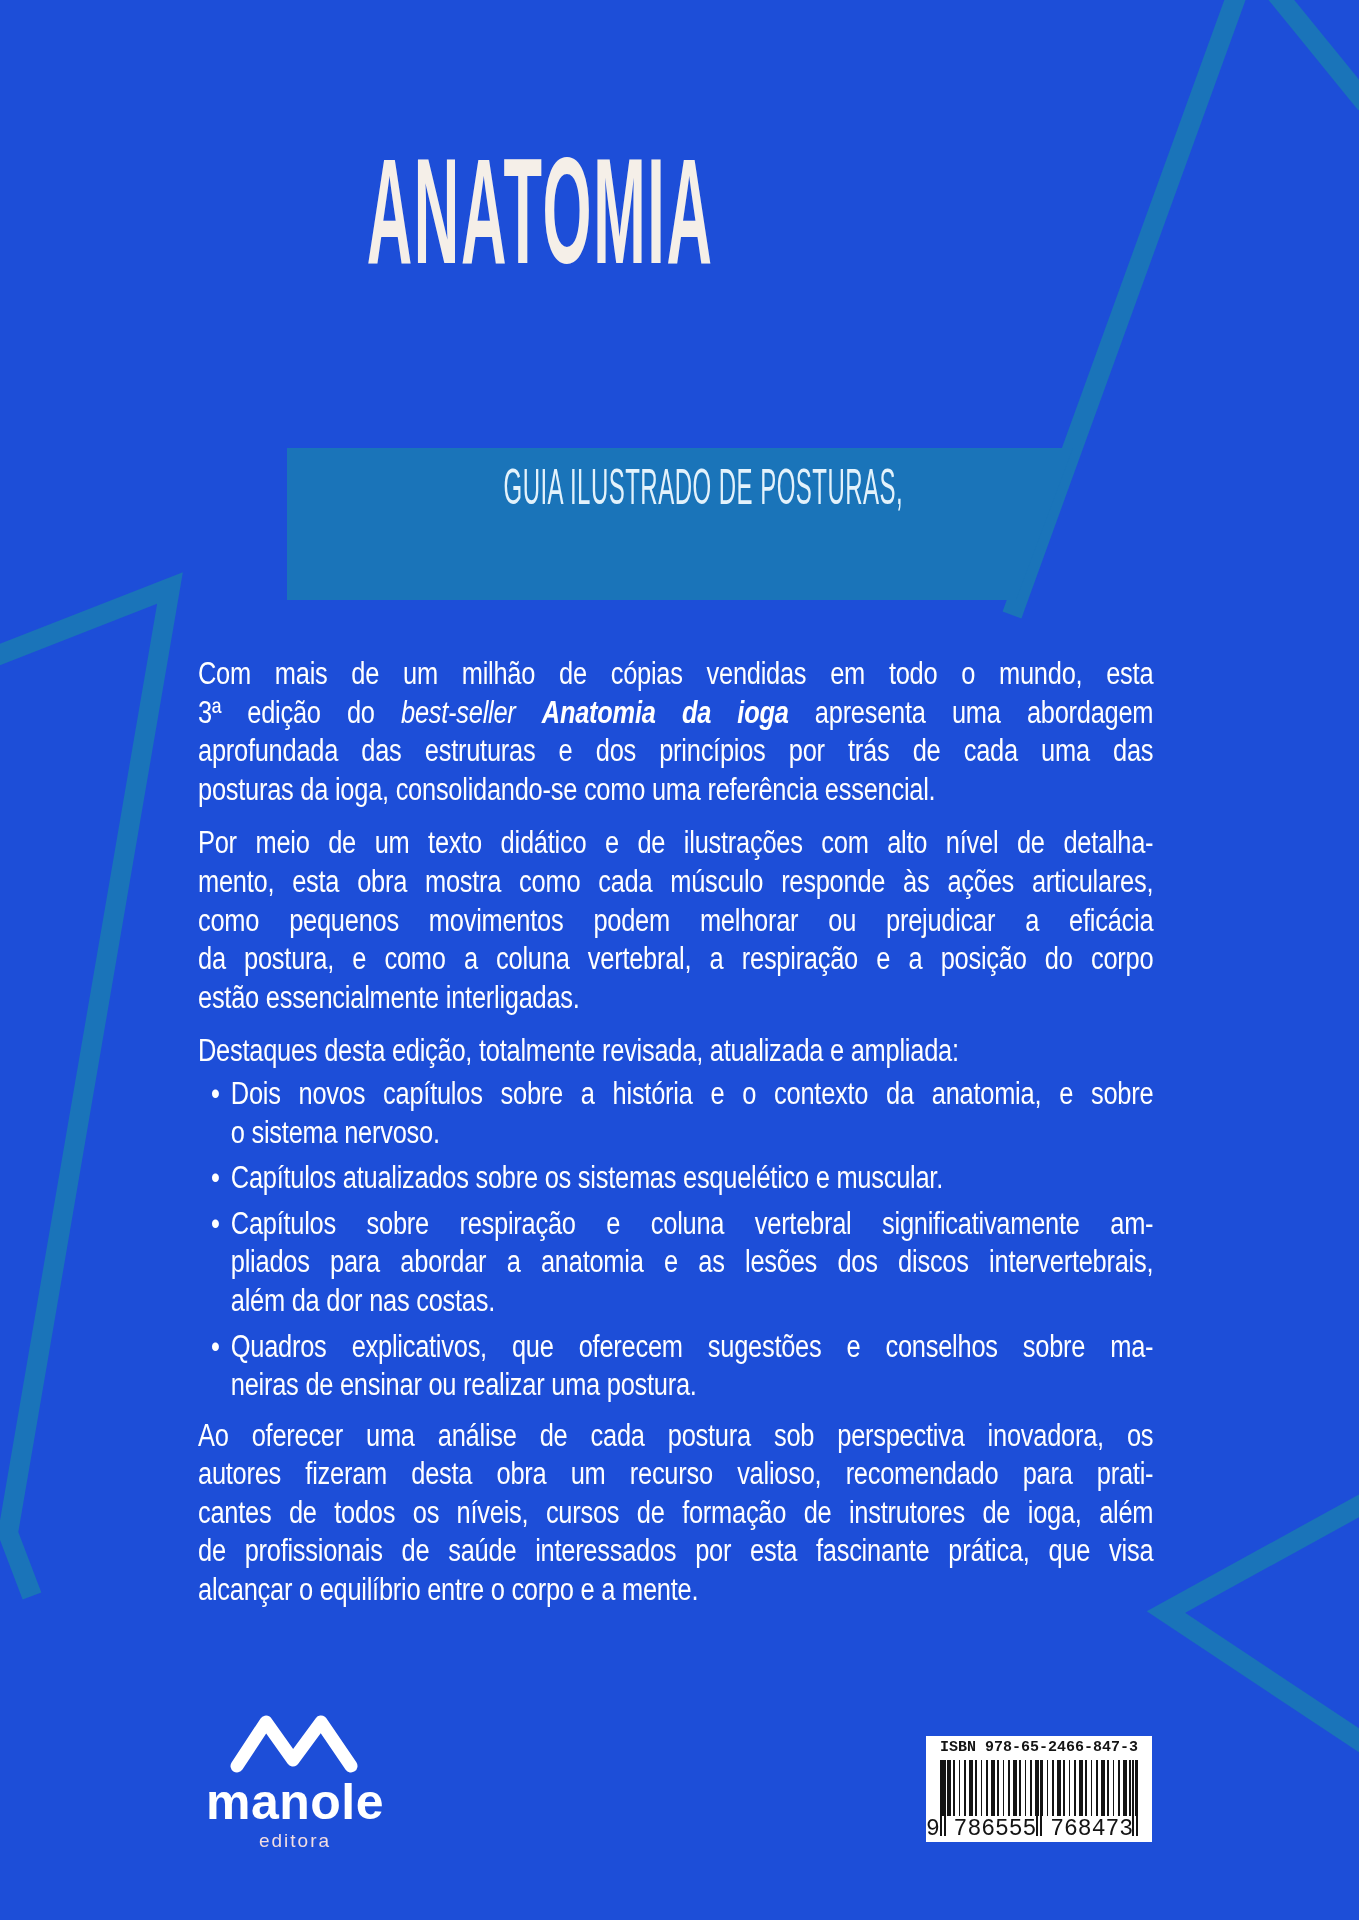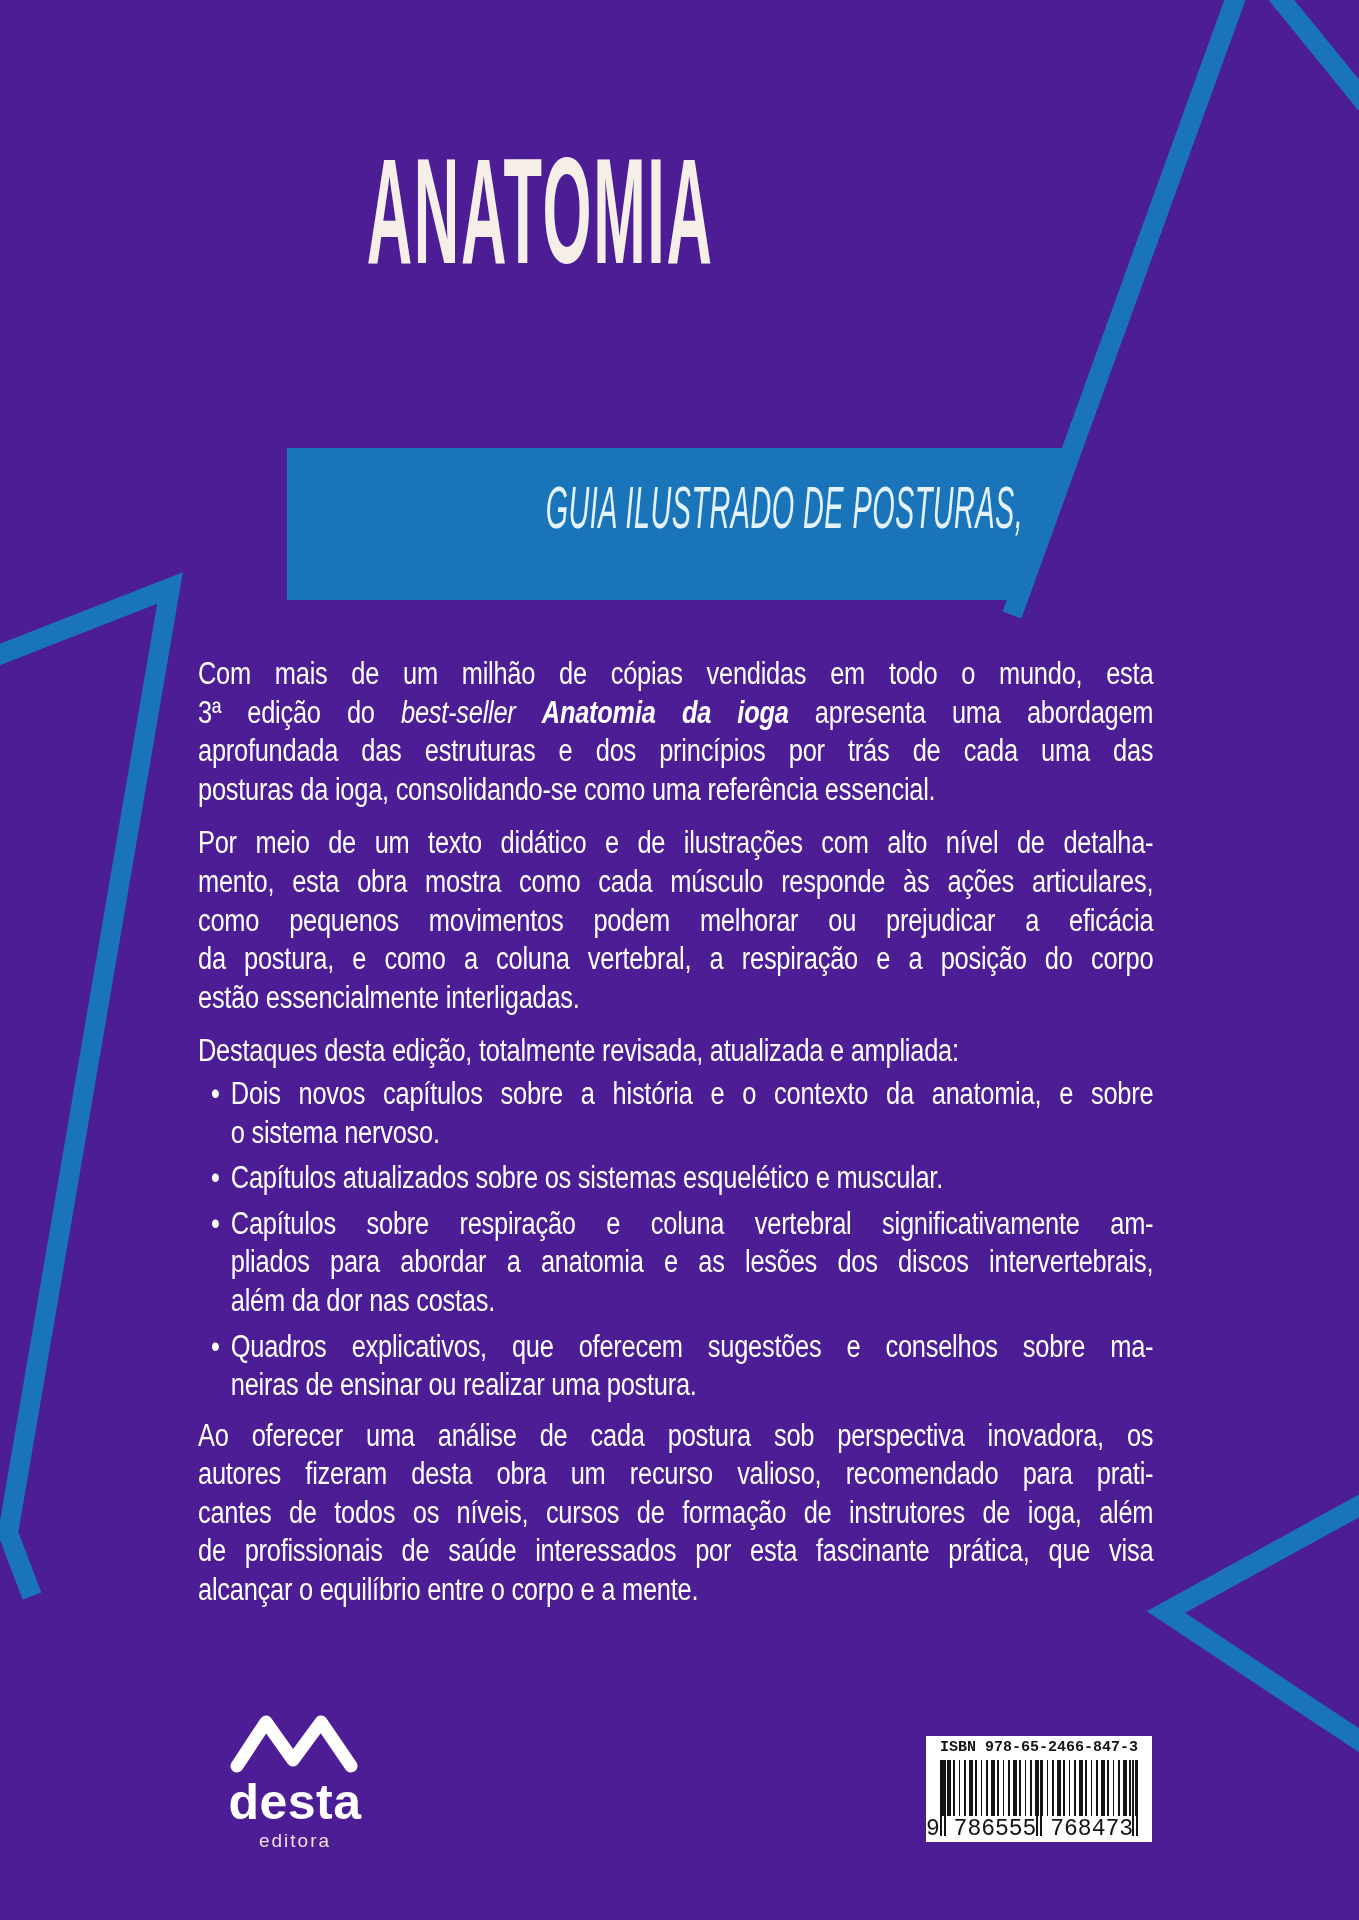--- a/index.html
+++ b/index.html
@@ -1,19 +1,19 @@
 <!DOCTYPE html>
 <html><head>
 <meta charset="utf-8">
 <style>
   html,body { margin:0; padding:0; }
   .page {
     position: relative;
     width: 1359px; height: 1920px;
-    background: #4c1d95;
+    background: #1d4ed8;
     overflow: hidden;
     font-family: "Liberation Sans", sans-serif;
   }
   .deco-svg { position:absolute; left:0; top:0; z-index:0; }
 
   
   .title-block {
     position:absolute; left:40px; top:137px; width:1000px; z-index:2;
     text-align:center; color:#F5EFE8;
   }
@@ -24,21 +24,21 @@
     transform: scaleX(0.42);
   }
 
   
   .banner {
     position:absolute; left:287px; top:448px; width:786px; height:152px; z-index:1;
     background:#1A74B9;
     clip-path: polygon(0 0, 100% 0, calc(100% - 57px) 100%, 0 100%);
   }
   .banner-text { position:absolute; left:0; top:0; width:496px; text-align:center; color:#E3F2FB; }
-  .banner-line1 { margin-top:31px; height:58px; line-height:58px; font-size:60px;font-style:italic; }
+  .banner-line1 { margin-top:10px; height:58px; line-height:58px; font-size:50px; }
   .banner-line2 { height:50px; line-height:50px; font-size:46px; }
   .banner-line1 > span, .banner-line2 > span {
     display:inline-block; white-space:nowrap; letter-spacing:1px;
   }
   .banner-line1 > span { transform:scaleX(0.48); }
   .banner-line2 > span { transform:scaleX(0.44); }
 
   
   .body-copy {
     position:absolute; left:198px; top:655px; width:1165px; z-index:2;
@@ -150,21 +150,21 @@
         <div class="line fill">cantes de todos os níveis, cursos de formação de instrutores de ioga, além</div>
         <div class="line fill">de profissionais de saúde interessados por esta fascinante prática, que visa</div>
         <div class="line">alcançar o equilíbrio entre o corpo e a mente.</div>
       </div>
     </div>
 
   <div class="publisher">
     <svg class="logo-mark" width="140" height="62" viewBox="0 0 140 62">
       <path d="M 12 54 L 41 10 L 68 48 L 96 10 L 126 54" stroke="#FFFFFF" stroke-width="13" fill="none" stroke-linecap="round" stroke-linejoin="round"></path>
     </svg>
-    <div class="logo-word">desta</div>
+    <div class="logo-word">manole</div>
     <div class="logo-tag">editora</div>
   </div>
 
   <div class="barcode">
     <div class="isbn-label">ISBN 978-65-2466-847-3</div>
     <div class="bars"></div>
     <div class="guard g-left"></div>
     <div class="guard g-mid"></div>
     <div class="guard g-right"></div>
     <div class="isbn-digits">9 786555 768473</div>

